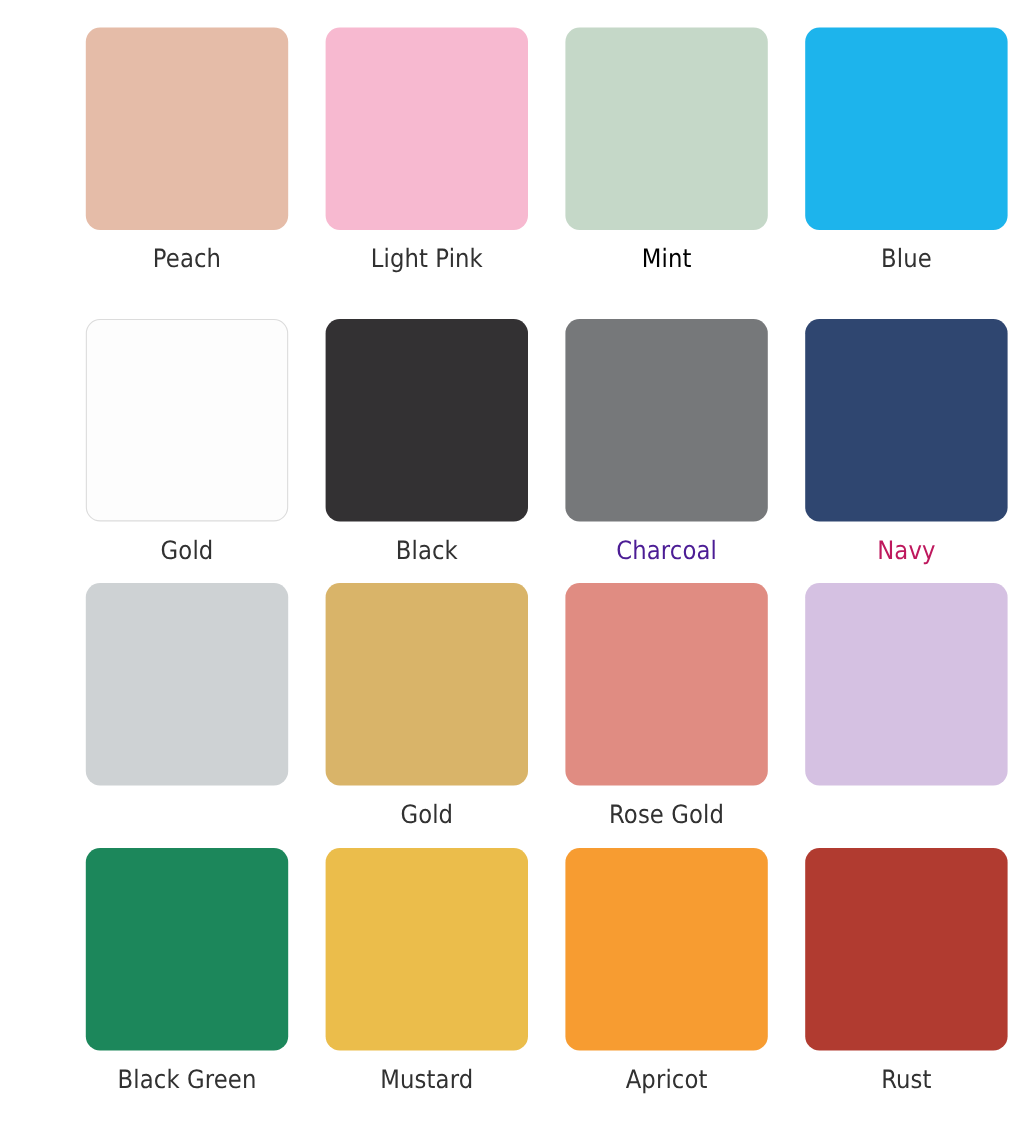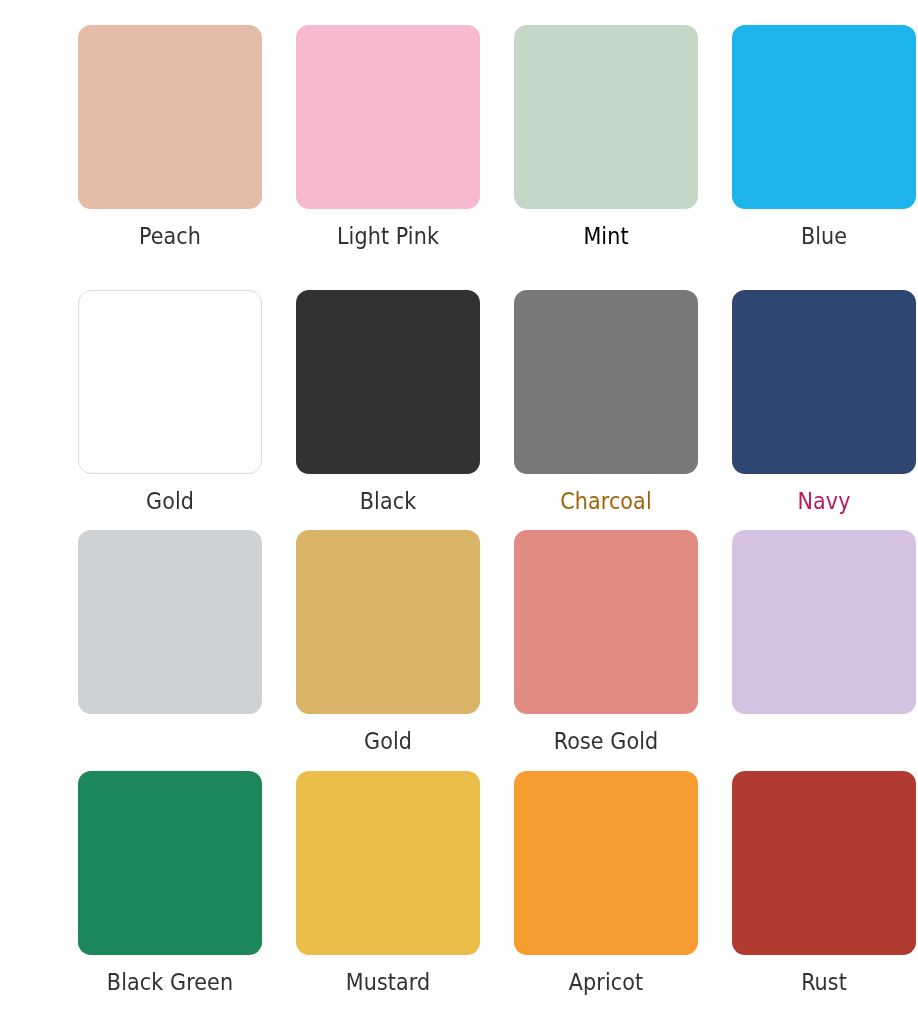--- a/index.html
+++ b/index.html
@@ -77,21 +77,21 @@
     <div class="swatch-cell" style="left: 40px; top: 290px;">
       <div class="swatch-chip bordered" title="White" style="background: rgb(253, 253, 253); border-color: rgb(220, 220, 220);"></div>
       <span class="swatch-label" style="color: rgb(49, 49, 49);">Gold</span>
     </div>
     <div class="swatch-cell" style="left: 258px; top: 290px;">
       <div class="swatch-chip" title="Black" style="background: rgb(51, 49, 51);"></div>
       <span class="swatch-label" style="color: rgb(49, 49, 49);">Black</span>
     </div>
     <div class="swatch-cell" style="left: 476px; top: 290px;">
       <div class="swatch-chip" title="Charcoal" style="background: rgb(118, 120, 122);"></div>
-      <span class="swatch-label" style="color: #a16207;">Charcoal</span>
+      <span class="swatch-label" style="color: #4c1d95;">Charcoal</span>
     </div>
     <div class="swatch-cell" style="left: 694px; top: 290px;">
       <div class="swatch-chip" title="Navy" style="background: rgb(47, 70, 112);"></div>
       <span class="swatch-label" style="color: #be185d;">Navy</span>
     </div>
     <div class="swatch-cell" style="left: 40px; top: 530px;">
       <div class="swatch-chip" title="Silver" style="background: rgb(206, 210, 212);"></div>
     </div>
     <div class="swatch-cell" style="left: 258px; top: 530px;">
       <div class="swatch-chip" title="Gold" style="background: rgb(217, 180, 105);"></div>

